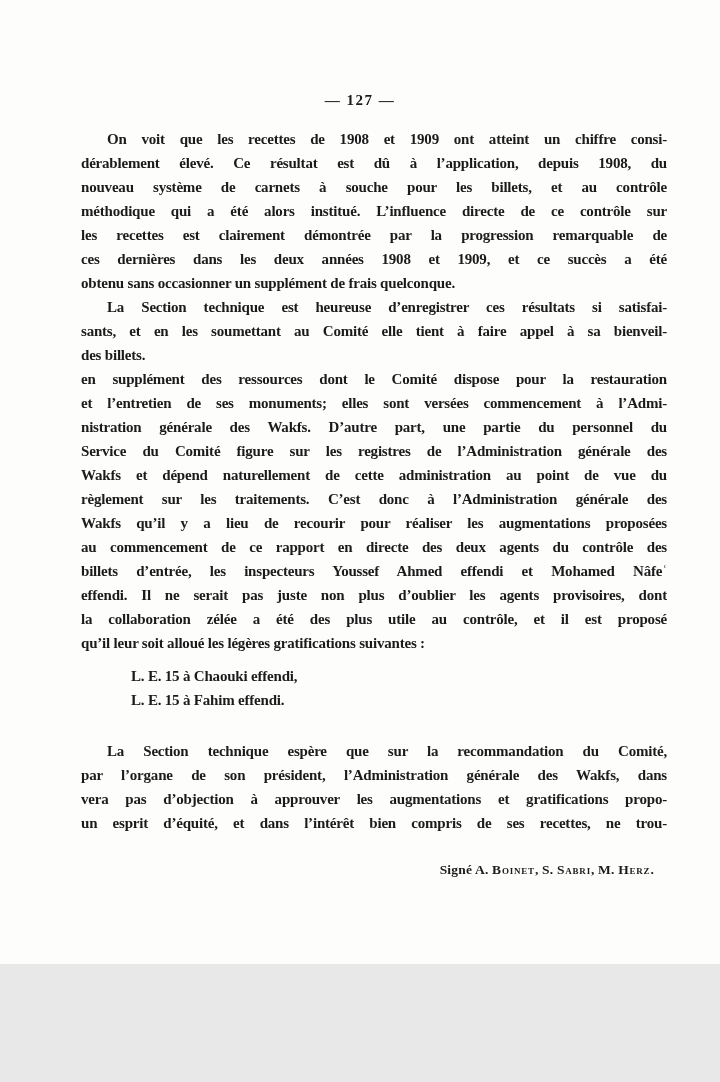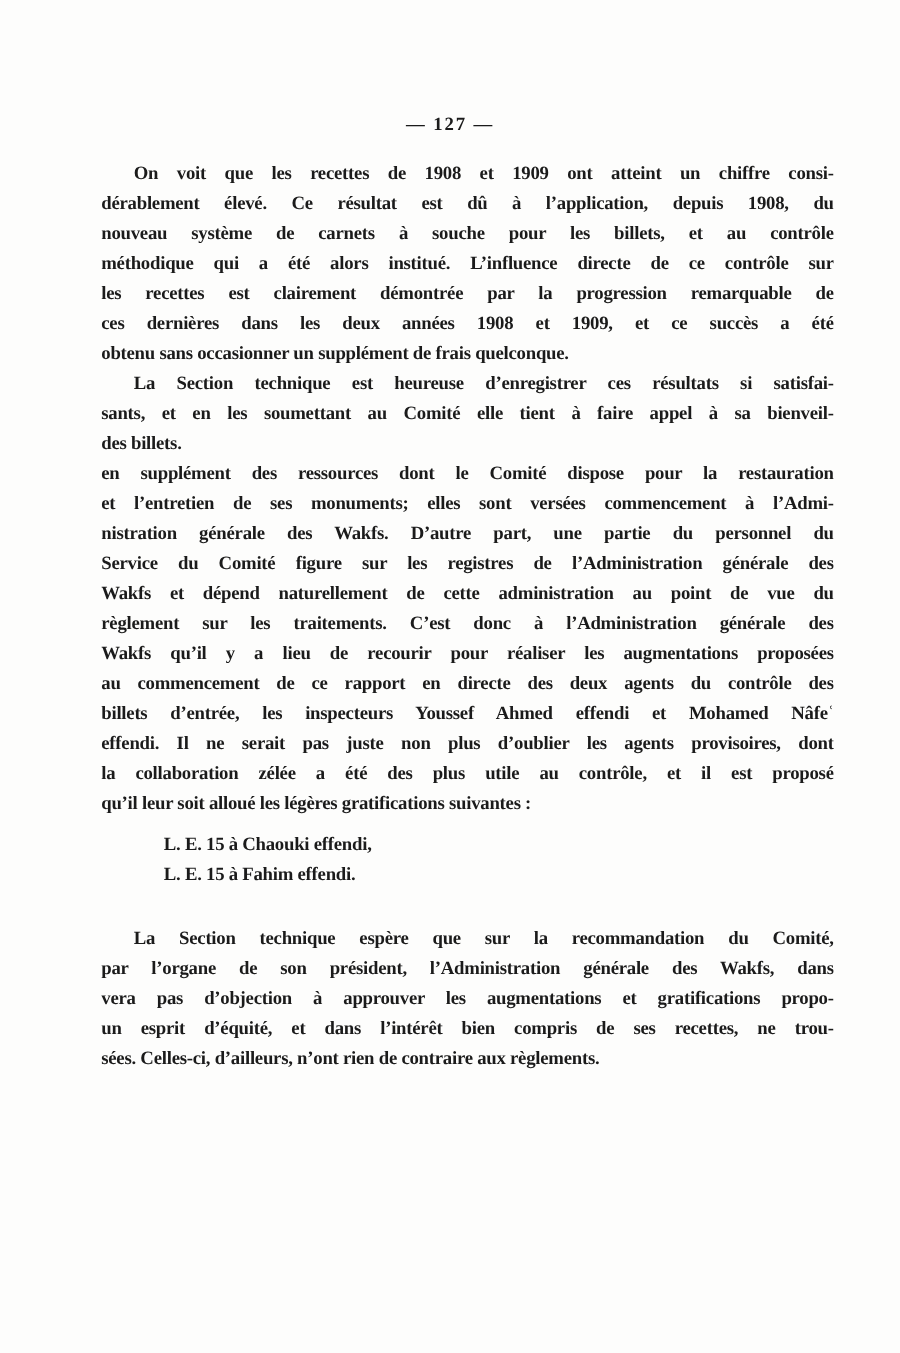--- a/index.html
+++ b/index.html
@@ -1,19 +1,19 @@
 <!DOCTYPE html>
 <html lang="fr"><head>
 <meta charset="utf-8">
 <style>
   html, body { margin: 0; padding: 0; background: #e8e8e8; }
   .page {
     position: relative;
     width: 720px;
-    height: 1082px;
+    height: 964px;
     margin: 0 auto;
     background: #fdfdfc;
     color: #1b1b1b;
     font-family: "Liberation Serif", "DejaVu Serif", serif;
     font-weight: bold;
     font-size: 15px;
     line-height: 24px;
     letter-spacing: -0.2px;
     overflow: hidden;
     box-sizing: border-box;
@@ -94,16 +94,16 @@
       </div>
       <div class="block list">
         <div class="line last">L. E. 15 à Chaouki effendi,</div>
         <div class="line last">L. E. 15 à Fahim effendi.</div>
       </div>
       <div class="block paragraph">
         <div class="line indent">La Section technique espère que sur la recommandation du Comité,</div>
         <div class="line">par l’organe de son président, l’Administration générale des Wakfs, dans</div>
         <div class="line">vera pas d’objection à approuver les augmentations et gratifications propo-</div>
         <div class="line">un esprit d’équité, et dans l’intérêt bien compris de ses recettes, ne trou-</div>
-        <div class="line last">sées. Celles-ci, d’ailleurs, n’ont rien de contraire aux règlements.</div>
       </div>
     </div>
+  <div class="signature"><span>Signé A. </span><span class="sc">Boinet</span><span>, S. </span><span class="sc">Sabri</span><span>, M. </span><span class="sc">Herz</span><span>.</span></div>
 </div>
 
 </body></html>

